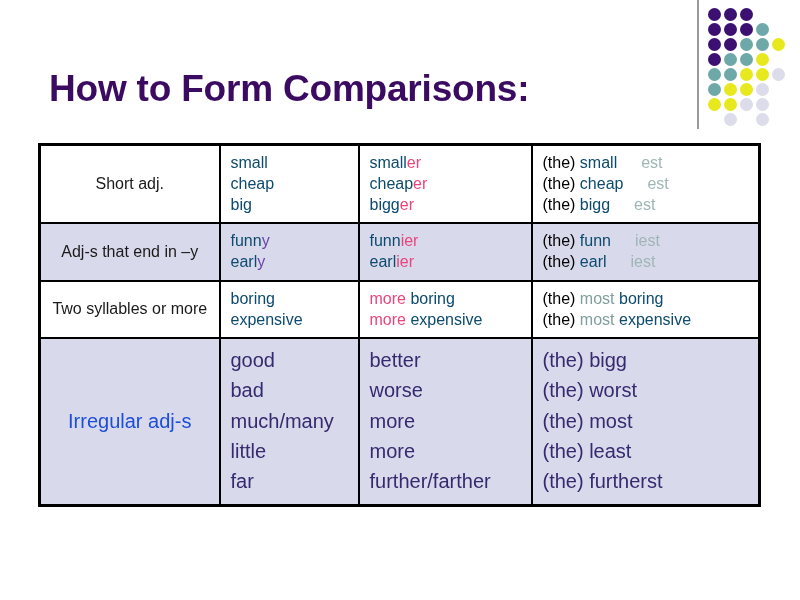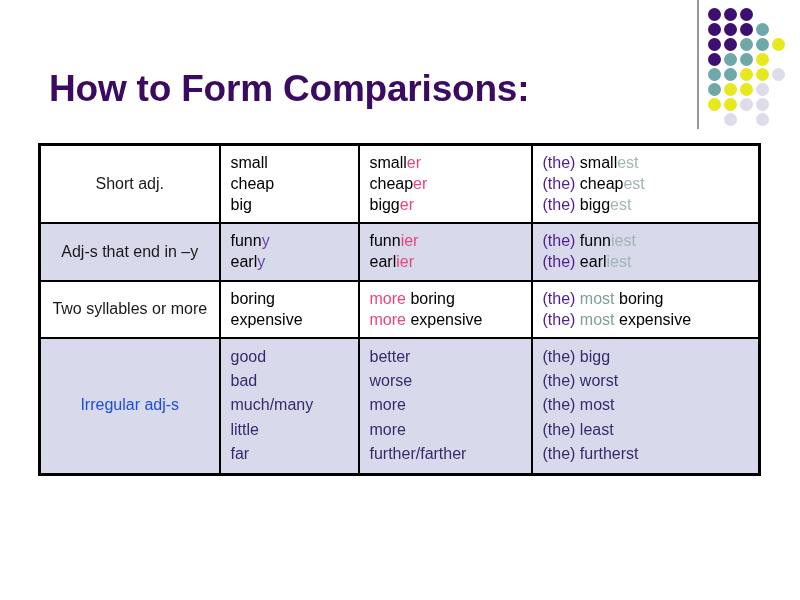--- a/index.html
+++ b/index.html
@@ -79,30 +79,30 @@
     text-align: center;
   }
   .cell-list span.line { display: block; }
 
   
   tr.tint-white td { background: #ffffff; }
   tr.tint-lav   td { background: #d9d9ec; }
 
   
   .sfx-er    { color: #E8457C; }
-  .sfx-est   { color: #9fb6b4; }
-  .the       { color: #4c1d95; }
+  .sfx-est   { color: #9fb6b4; padding-left: 24px; }
+  .the       { color: #000000; }
   .more      { color: #E8457C; }
   .most      { color: #7f9e9c; }
   .ystem     { color: #6a46a8; }
   .irreg     { color: #352a6e; }
-  .plain     { color: #000000; }
-
-  
-  tr#row-irregular td { font-size: 16px; line-height: 1.52; }
+  .plain     { color: #0c4a6e; }
+
+  
+  tr#row-irregular td { font-size: 20px; line-height: 1.52; }
   tr#row-irregular .cell-rule { color: #1d4ed8; }
 </style>
 </head>
 <body>
 
 <div id="deco-rule"></div>
 <div id="dot-decoration">
     <div class="dot" style="left: 0px; top: 0px; background: rgb(59, 16, 112);"></div>
     <div class="dot" style="left: 16px; top: 0px; background: rgb(59, 16, 112);"></div>
     <div class="dot" style="left: 32px; top: 0px; background: rgb(59, 16, 112);"></div>

